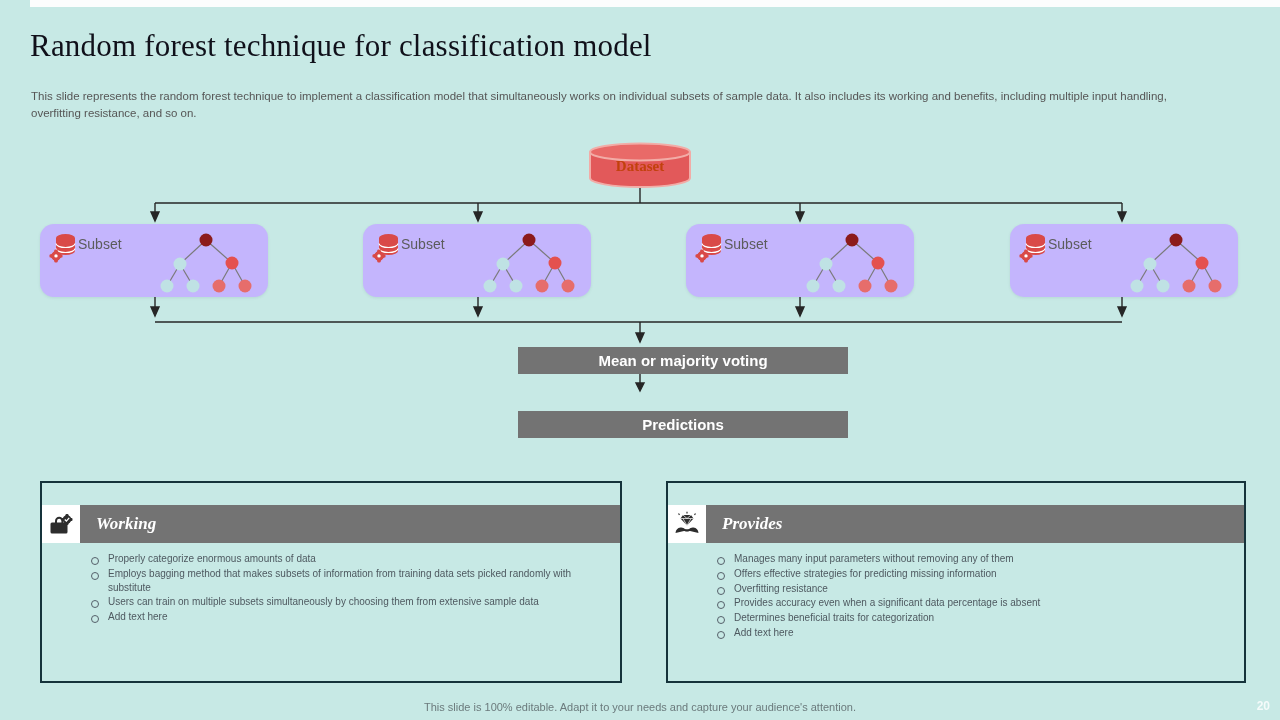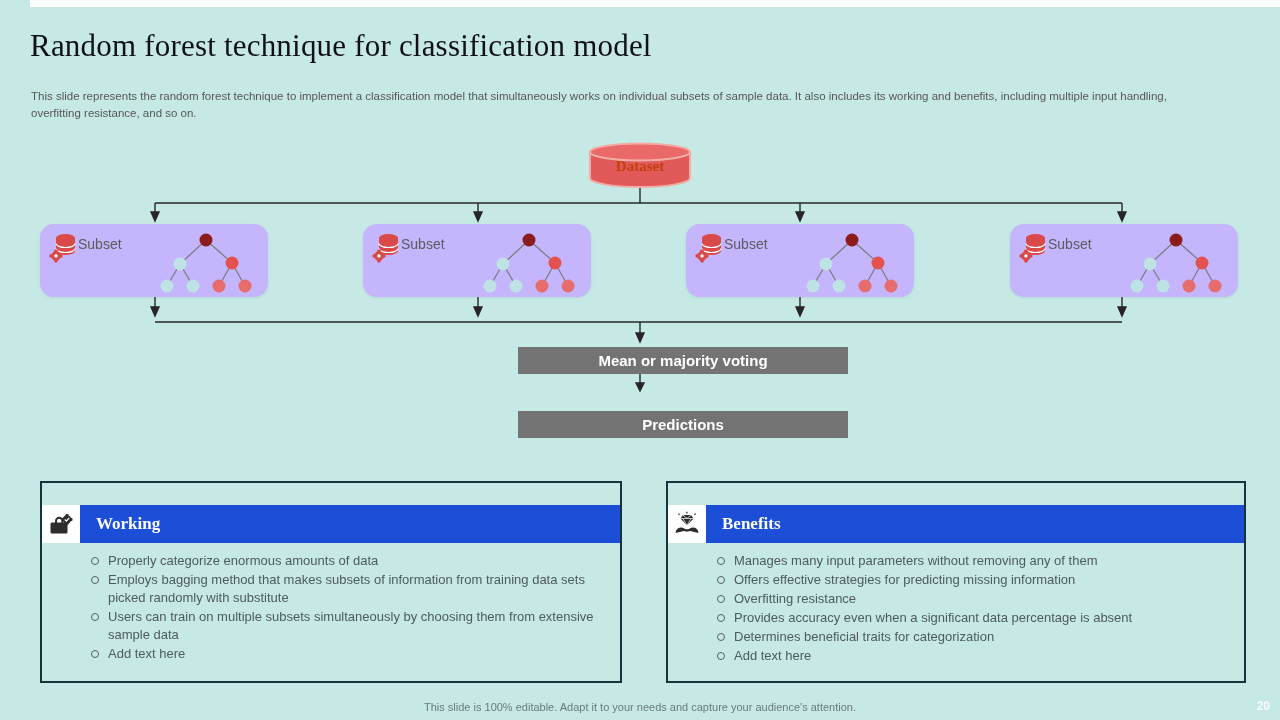--- a/index.html
+++ b/index.html
@@ -50,30 +50,30 @@
     background:#737373; color:#ffffff;
     font-weight:700; font-size:15px;
     display:flex; align-items:center; justify-content:center;margin-left:43px;
   }
   #voting-box { top:347px; }
   #predictions-box { top:411px; }
 
   .panel { position:absolute; top:481px; height:202px; border:2px solid #15333b; }
   #working-panel { left:40px; width:582px; }
   #benefits-panel { left:666px; width:580px; }
-  .panel-header { margin-top:22px; height:38px; background:#1d4ed8; display:flex; align-items:center; }
+  .panel-header { margin-top:22px; height:38px; background:#737373; display:flex; align-items:center;font-style:italic; }
   .icon-box { width:38px; height:38px; background:#ffffff; flex:none; display:flex; align-items:center; justify-content:center; }
   .panel-title {
     margin-left:16px; color:#ffffff;
     font-family:"Liberation Serif", serif; font-weight:700; font-size:17px;
   }
   .bullets { list-style:none; margin-top:9px; padding:0 16px 0 48px; }
   .bullets li {
     position:relative; padding-left:18px; margin-bottom:1px;
-    font-size:13px; line-height:1.38; color:#4e5960;
+    font-size:10px; line-height:1.38; color:#4e5960;
   }
   .bullets li::before {
     content:""; position:absolute; left:1px; top:5px;
     width:6px; height:6px; border:1.2px solid #55606a; border-radius:50%;
   }
 
   .footer {
     position:absolute; left:0; right:0; top:701px; text-align:center;
     font-size:11px; color:#6b7a7c;
   }
@@ -310,21 +310,21 @@
         <path d="M10,5 l4,3.5 l4,-3.5 M7.5,8.5 h13 M14,15.5 l-4,-7 M14,15.5 l4,-7" fill="none" stroke="#ffffff" stroke-width="0.7"></path>
         <g stroke="#2d2d2d" stroke-width="1.2">
           <line x1="5.5" y1="3.5" x2="6.5" y2="4.8"></line>
           <line x1="22.5" y1="3.5" x2="21.5" y2="4.8"></line>
           <line x1="14" y1="1.8" x2="14" y2="3.4"></line>
         </g>
         <path d="M2.5,23 q0.5,-5 5,-5.5 q3,-0.3 4.5,1.5 l3,0.8 q1.5,0.7 0.5,1.8 l-4.5,-0.6" fill="#2d2d2d"></path>
         <path d="M25.5,23 q-0.5,-5 -5,-5.5 q-3,-0.3 -4.5,1.5 l-3,0.8 q-1.5,0.7 -0.5,1.8 l4.5,-0.6" fill="#2d2d2d"></path>
       </svg>
     </span>
-    <span class="panel-title">Benefits</span>
+    <span class="panel-title">Provides</span>
   </div>
   <ul class="bullets">
 
       <li>Manages many input parameters without removing any of them</li>
 
       <li>Offers effective strategies for predicting missing information</li>
 
       <li>Overfitting resistance</li>
 
       <li>Provides accuracy even when a significant data percentage is absent</li>

